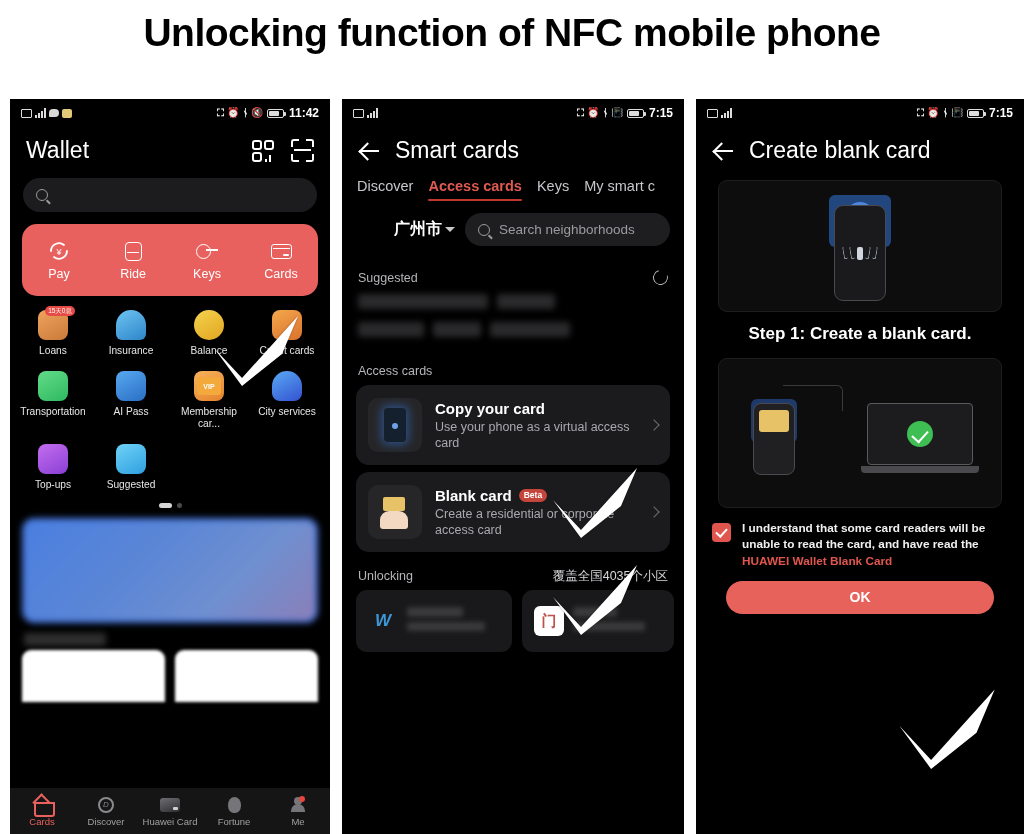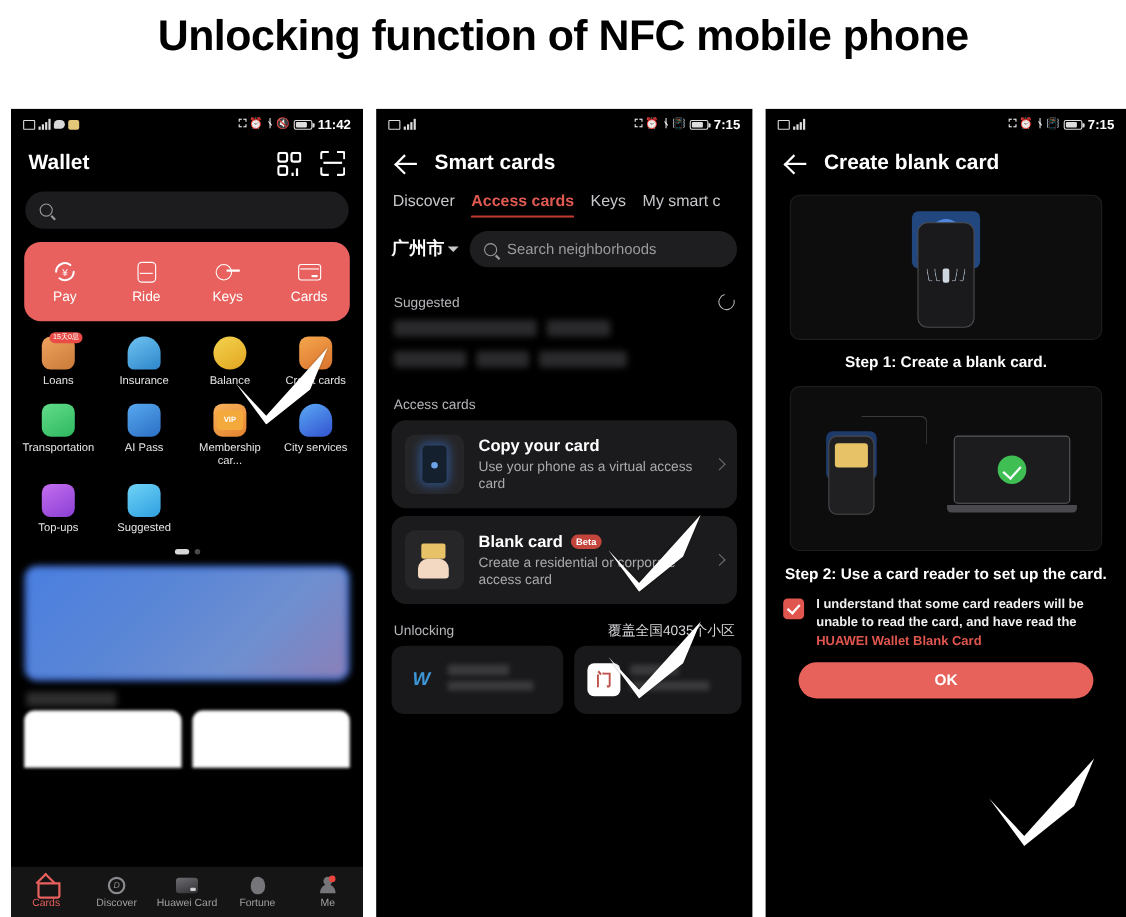--- a/index.html
+++ b/index.html
@@ -59,21 +59,21 @@
   .sb-bars i:nth-child(3){height:7px}.sb-bars i:nth-child(4){height:10px}
   .sb-chat { width:10px;height:8px;background:#d8d8d8;border-radius:4px 4px 4px 1px;display:inline-block;}
   .sb-note { width:10px;height:9px;background:#e2c878;border-radius:2px;display:inline-block;}
   .sb-batt { width:17px;height:9px;border:1.4px solid #ddd;border-radius:2px;position:relative;display:inline-block;}
   .sb-batt::after{content:'';position:absolute;right:-3px;top:2px;width:2px;height:4px;background:#ddd;border-radius:0 1px 1px 0;}
   .sb-batt i{position:absolute;left:1px;top:1px;bottom:1px;width:70%;background:#ddd;border-radius:1px;display:block;}
   .sb-time { font-size: 12px; margin-left: 2px; }
 
   
   .appbar { display:flex; align-items:center; padding: 10px 16px 6px; }
-  .appbar .title { font-size: 19px; font-weight: 700; text-align: right; }
+  .appbar .title { font-size: 23px; font-weight: 400; text-align: right; }
   .back-arrow { width:24px;height:24px;margin-right:13px;flex:0 0 auto;position:relative;}
   .back-arrow::before{content:'';position:absolute;left:3px;top:11px;width:18px;height:2px;background:#fff;}
   .back-arrow::after{content:'';position:absolute;left:3px;top:6px;width:11px;height:11px;border-left:2px solid #fff;border-bottom:2px solid #fff;transform:rotate(45deg);}
   .spacer { flex:1; }
 
   .hdr-icons { display:flex; gap:17px; align-items:center; }
   .ico-scanqr { width:22px;height:22px;position:relative;}
   .ico-frame { width:23px;height:23px;position:relative;}
   .ico-frame span{position:absolute;width:8px;height:8px;border:2px solid #fff;}
   .ico-frame span:nth-child(1){top:0;left:0;border-right:0;border-bottom:0;border-radius:3px 0 0 0}
@@ -157,21 +157,21 @@
   .me-g::before{content:'';position:absolute;left:4px;top:0;width:8px;height:8px;border-radius:50%;background:#76767a;}
   .me-g::after{content:'';position:absolute;left:1px;bottom:1px;width:14px;height:8px;border-radius:7px 7px 0 0;background:#76767a;}
   .me-dot{position:absolute;top:-1px;right:1px;width:6px;height:6px;background:#e8453f;border-radius:50%;}
 
   
   .tabs { display:flex; align-items:flex-end; gap:15px; padding: 8px 15px 0; overflow:hidden; }
   .tab { font-size:14.5px; color:#c7c7cc; padding-bottom:7px; white-space:nowrap; position:relative; }
   .tab.active { color:#e05a52; font-weight:600; }
   .tab.active::after { content:''; position:absolute;left:0;right:0;bottom:0;height:2.5px;background:#c0392f;border-radius:2px; }
 
-  .cityrow { display:flex; align-items:center; padding: 12px 14px 0; gap: 10px; }
+  .cityrow { display:flex; align-items:center; padding: 12px 14px 0; gap: 10px; margin-left: 38px; }
   .city { font-size:16px;font-weight:700;color:#fff;white-space:nowrap; }
   .caret { width:0;height:0;border-left:5px solid transparent;border-right:5px solid transparent;border-top:5px solid #c9c9cd;margin-left:3px;}
   .nbsearch { flex:1; height:33px;background:#1e1e20;border-radius:17px;display:flex;align-items:center;padding:0 13px; }
   .nbsearch .ph { margin-left:9px;font-size:13.5px;color:#9b9b9f; }
 
   .sechdr { display:flex;align-items:center;justify-content:space-between;padding: 24px 16px 6px; }
   .sechdr .t { font-size:12.5px;color:#b5b5ba; }
   .refresh { width:15px;height:15px;border:1.6px solid #b5b5ba;border-radius:50%;border-top-color:transparent;transform:rotate(30deg);}
 
   .blurrow { display:flex;gap:9px;padding:3px 16px;}
@@ -202,21 +202,21 @@
   .prow { display:flex;gap:10px;padding:0 0 0 14px; }
   .pcard { height:62px;background:#19191b;border-radius:11px;display:flex;align-items:center;padding:0 12px;flex:0 0 auto; }
   .plogo { width:30px;height:30px;flex:0 0 auto;margin-right:9px;display:flex;align-items:center;justify-content:center;
            font-weight:700;font-size:17px;color:#3d97d6;font-style:italic; }
   .plogo.sq { background:#fff;border-radius:6px;color:#c0504a;font-size:15px;font-style:normal; }
   .pblur i { display:block;background:#3a3a3c;border-radius:2px;filter:blur(2.5px);margin-bottom:5px; }
 
   
   .illus { margin: 10px 22px 0; background:#0d0d0e; border:1px solid #1e1e20; border-radius:9px;
            height:132px; display:flex; align-items:center; justify-content:center; position:relative; }
-  .steptxt { text-align:center;font-size:14px;font-weight:700;color:#fff;padding:12px 8px 0; }
+  .steptxt { text-align:center;font-size:17px;font-weight:700;color:#fff;padding:12px 8px 0; }
 
   .readerbox { width:62px;height:52px;background:#22477f;border-radius:6px;position:absolute;top:14px; }
   .readerbox::after{content:'';position:absolute;left:17px;top:7px;width:28px;height:28px;border-radius:50%;background:#4f87de;}
   .bigphone { width:52px;height:96px;background:#1a1a1c;border:1.5px solid #4a4a4e;border-radius:9px;position:relative;z-index:2;margin-top:14px; }
   .nfcwaves { position:absolute;left:0;right:0;top:36px;display:flex;align-items:center;justify-content:center;gap:3px;height:22px; }
   .nfcwaves u { display:block;width:4px;height:12px;border-radius:3px;border:1.5px solid #9aa6b5;border-left:0;border-top:0;transform:skewX(-10deg);}
   .nfcwaves b { display:block;width:6px;height:13px;background:#cfd6e0;border-radius:2px; }
   .nfcwaves u.l { transform:scaleX(-1) skewX(-10deg); }
 
   .reader2 { width:46px;height:44px;background:#1d3a6b;border-radius:6px;position:absolute;left:32px;top:40px; }
@@ -612,21 +612,20 @@
       <div class="dev2">
           <span class="cy"></span>
         </div>
       <div class="laptop">
         <div class="scr">
             <span class="gcheck"></span>
           </div>
         <div class="base"></div>
       </div>
     </div>
-    <div class="steptxt">Step 2: Use a card reader to set up the card.</div>
 
     <div class="agreerow">
       <div class="cbox"></div>
       <div class="agreetxt">
         <span>I understand that some card readers will be unable to read the card, and have read the </span><span class="lnk">HUAWEI Wallet Blank Card</span>
       </div>
     </div>
 
     <div class="okbtn">OK</div>
 

